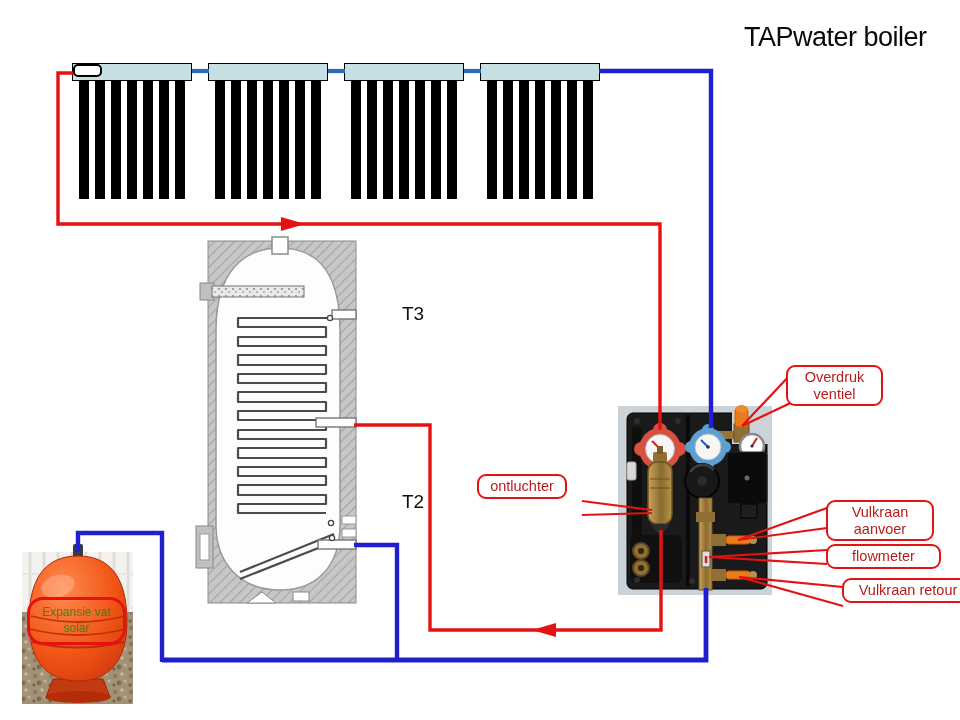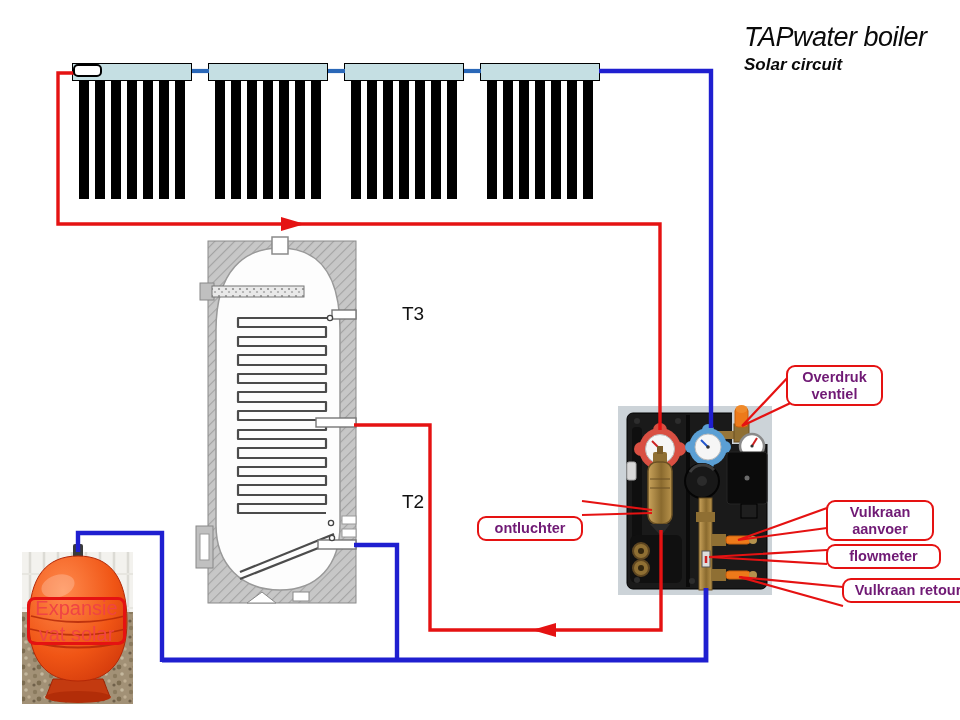--- a/index.html
+++ b/index.html
@@ -5,21 +5,21 @@
   :root{
     --hot-pipe:#e51212;
     --cold-pipe:#1f1fd0;
     --collector-link-pipe:#2a68b8;
     --callout-border:#e51212;
     --collector-header:#c5dfe3;
   }
   html,body{margin:0;padding:0;background:#fff;}
   body{width:960px;height:720px;position:relative;overflow:hidden;
        font-family:"Liberation Sans","DejaVu Sans",sans-serif;color:#000;}
-  .abs{position:absolute;font-style:italic;}
+  .abs{position:absolute;}
   .stage{position:absolute;inset:0;}
 
   
   .title-block{left:744px;top:22px;width:210px;}
   .title-block h1{margin:0;font-size:27px;font-weight:400;letter-spacing:-0.5px;color:#0a0a0a;}
   .title-block h2{margin:2px 0 0 0;font-size:17px;font-weight:700;color:#0a0a0a;}
 
   
   .collector{position:absolute;top:63px;width:120px;height:136px;z-index:1;}
   .c-header{position:absolute;top:0;left:0;width:120px;height:18px;box-sizing:border-box;
@@ -31,23 +31,23 @@
 
   
   #scene{position:absolute;left:0;top:0;z-index:2;pointer-events:none;}
 
   
   .tank-sensor{position:absolute;font-size:19px;color:#111;z-index:4;margin-left:45px;}
 
   
   .callout{position:absolute;z-index:5;background:#fff;border:2.5px solid var(--callout-border);
            border-radius:9px;font-size:14.5px;line-height:1.15;text-align:center;
-           padding:2px 3px;box-sizing:border-box;color:#701a75;font-weight:bold;}
+           padding:2px 3px;box-sizing:border-box;color:#b91c1c;}
   .vessel-label{position:absolute;z-index:5;border:3px solid var(--callout-border);
-           border-radius:8px;background:transparent;color:#ef4444;font-size:20px;
+           border-radius:16px;background:transparent;color:#4d7c0f;font-size:12px;
            line-height:1.3;text-align:center;display:flex;align-items:center;justify-content:center;
            box-sizing:border-box;}
   .pipe-hot{stroke:var(--hot-pipe);fill:none;}
   .pipe-cold{stroke:var(--cold-pipe);fill:none;}
   .pipe-link{stroke:var(--collector-link-pipe);fill:none;}
   .leader{stroke:var(--callout-border);stroke-width:2.2;fill:none;}
 </style>
 </head>
 <body>
 
@@ -244,26 +244,25 @@
       <path class="leader" d="M791,374 L742,426 M799,399 L742,426"></path>
       <path class="leader" d="M582,501 L652,510 M582,515 L652,513"></path>
       <path class="leader" d="M827,508 L738,540 M827,528 L738,540"></path>
       <path class="leader" d="M827,550 L709,557 M827,564 L709,557"></path>
       <path class="leader" d="M843,587 L739,577 M843,606 L739,577"></path>
     </g>
   </svg>
 
   <div class="abs title-block">
     <h1>TAPwater boiler</h1>
-    <h2>Solar circuit</h2>
   </div>
 
   <div class="tank-sensor" style="left:357px;top:303px">T3</div>
   <div class="tank-sensor" style="left:357px;top:491px">T2</div>
 
   <div class="callout" style="left:786px;top:365px;width:97px">Overdruk ventiel</div>
-  <div class="callout" style="left:477px;top:516px;width:106px">ontluchter</div>
+  <div class="callout" style="left:477px;top:474px;width:90px">ontluchter</div>
   <div class="callout" style="left:826px;top:500px;width:108px">Vulkraan aanvoer</div>
   <div class="callout" style="left:826px;top:544px;width:115px">flowmeter</div>
   <div class="callout" style="left:842px;top:578px;width:132px">Vulkraan retour</div>
 
   <div class="vessel-label" style="left:27px;top:597px;width:99px;height:48px">Expansie vat solar</div>
 </div>
 
 </body></html>

